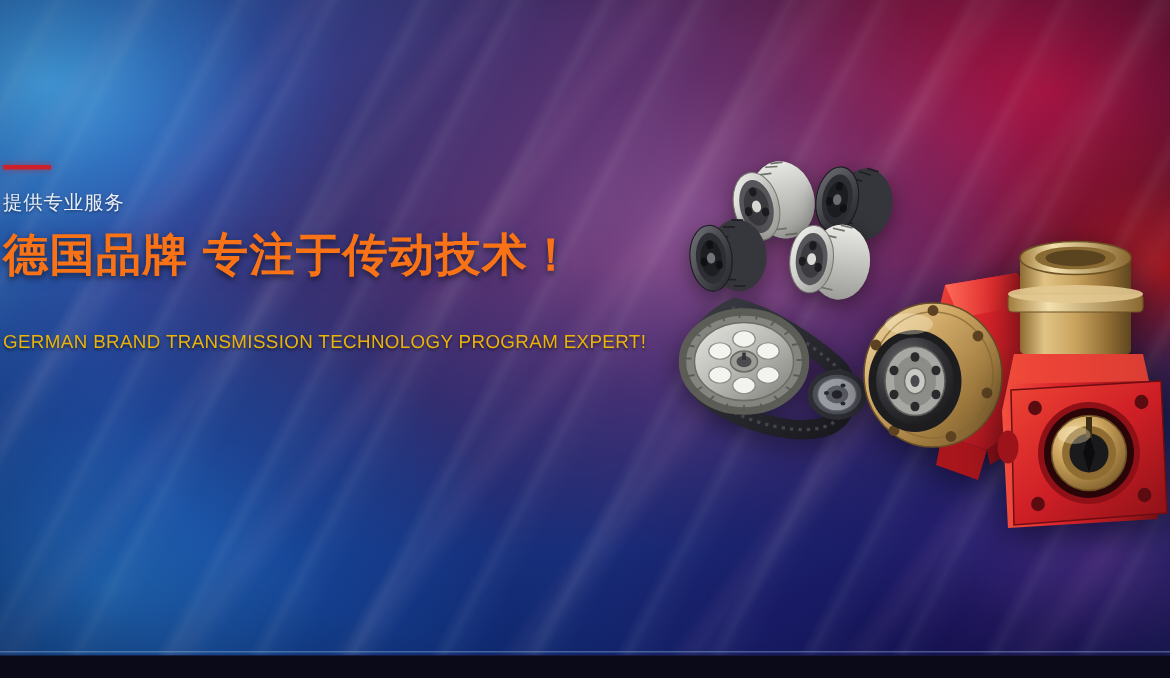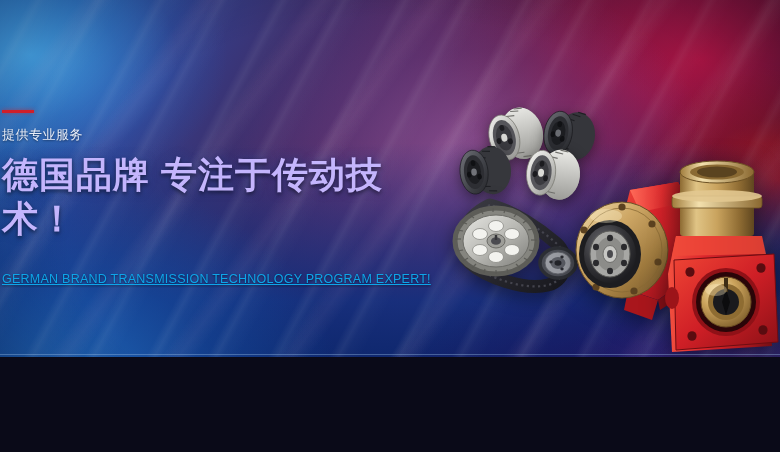--- a/index.html
+++ b/index.html
@@ -1,20 +1,20 @@
 <!DOCTYPE html>
 <html><head>
 <meta charset="utf-8">
 <style>
   html,body{margin:0;padding:0;background:#0a0a18;}
   body{font-family:"Liberation Sans","DejaVu Sans",sans-serif;}
 
   #banner{
     position:relative;
-    width:780px;height:357px;
+    width:780px;height:437px;
     overflow:hidden;
     background:#23306b;
   }
 
   
   .bg{position:absolute;inset:0;}
 
   .bg-base{
     background:
       linear-gradient(118deg,
@@ -123,30 +123,29 @@
     background:#cf1f2a;
     box-shadow:0 0 4px rgba(210,30,40,.6);
   }
   .sub-cn{
     margin:13px 0 0 2px;
     font-size:13px;letter-spacing:.5px;color:#e9eef8;
     text-shadow:0 1px 2px rgba(0,0,0,.45);
   }
   .headline-cn{
     margin:9px 0 0 2px;
-    font-size:36px;font-weight:bold;color:#c4b5fd;
+    font-size:30px;font-weight:bold;color:#f97316;
     letter-spacing:1px;line-height:1.22;
     text-shadow:0 2px 4px rgba(0,0,0,.55),0 0 10px rgba(40,70,150,.5);
   }
   .sub-en{
     margin:28px 0 0 2px;
-    font-size:12.5px;color:#0ea5e9;line-height:1.62;
+    font-size:12.5px;color:#eab308;line-height:1.62;
     letter-spacing:.25px;
     text-shadow:0 1px 2px rgba(0,0,0,.5);
-    text-decoration:underline;
   }
   .sub-en div{white-space:nowrap;}
 
   
   .products{position:absolute;inset:0;pointer-events:none;}
 
   .pulley{position:absolute;}
   .pulley svg{display:block;filter:drop-shadow(0 4px 7px rgba(0,0,0,.45));}
 
   .belt-assy{position:absolute;left:444px;top:193px;}

